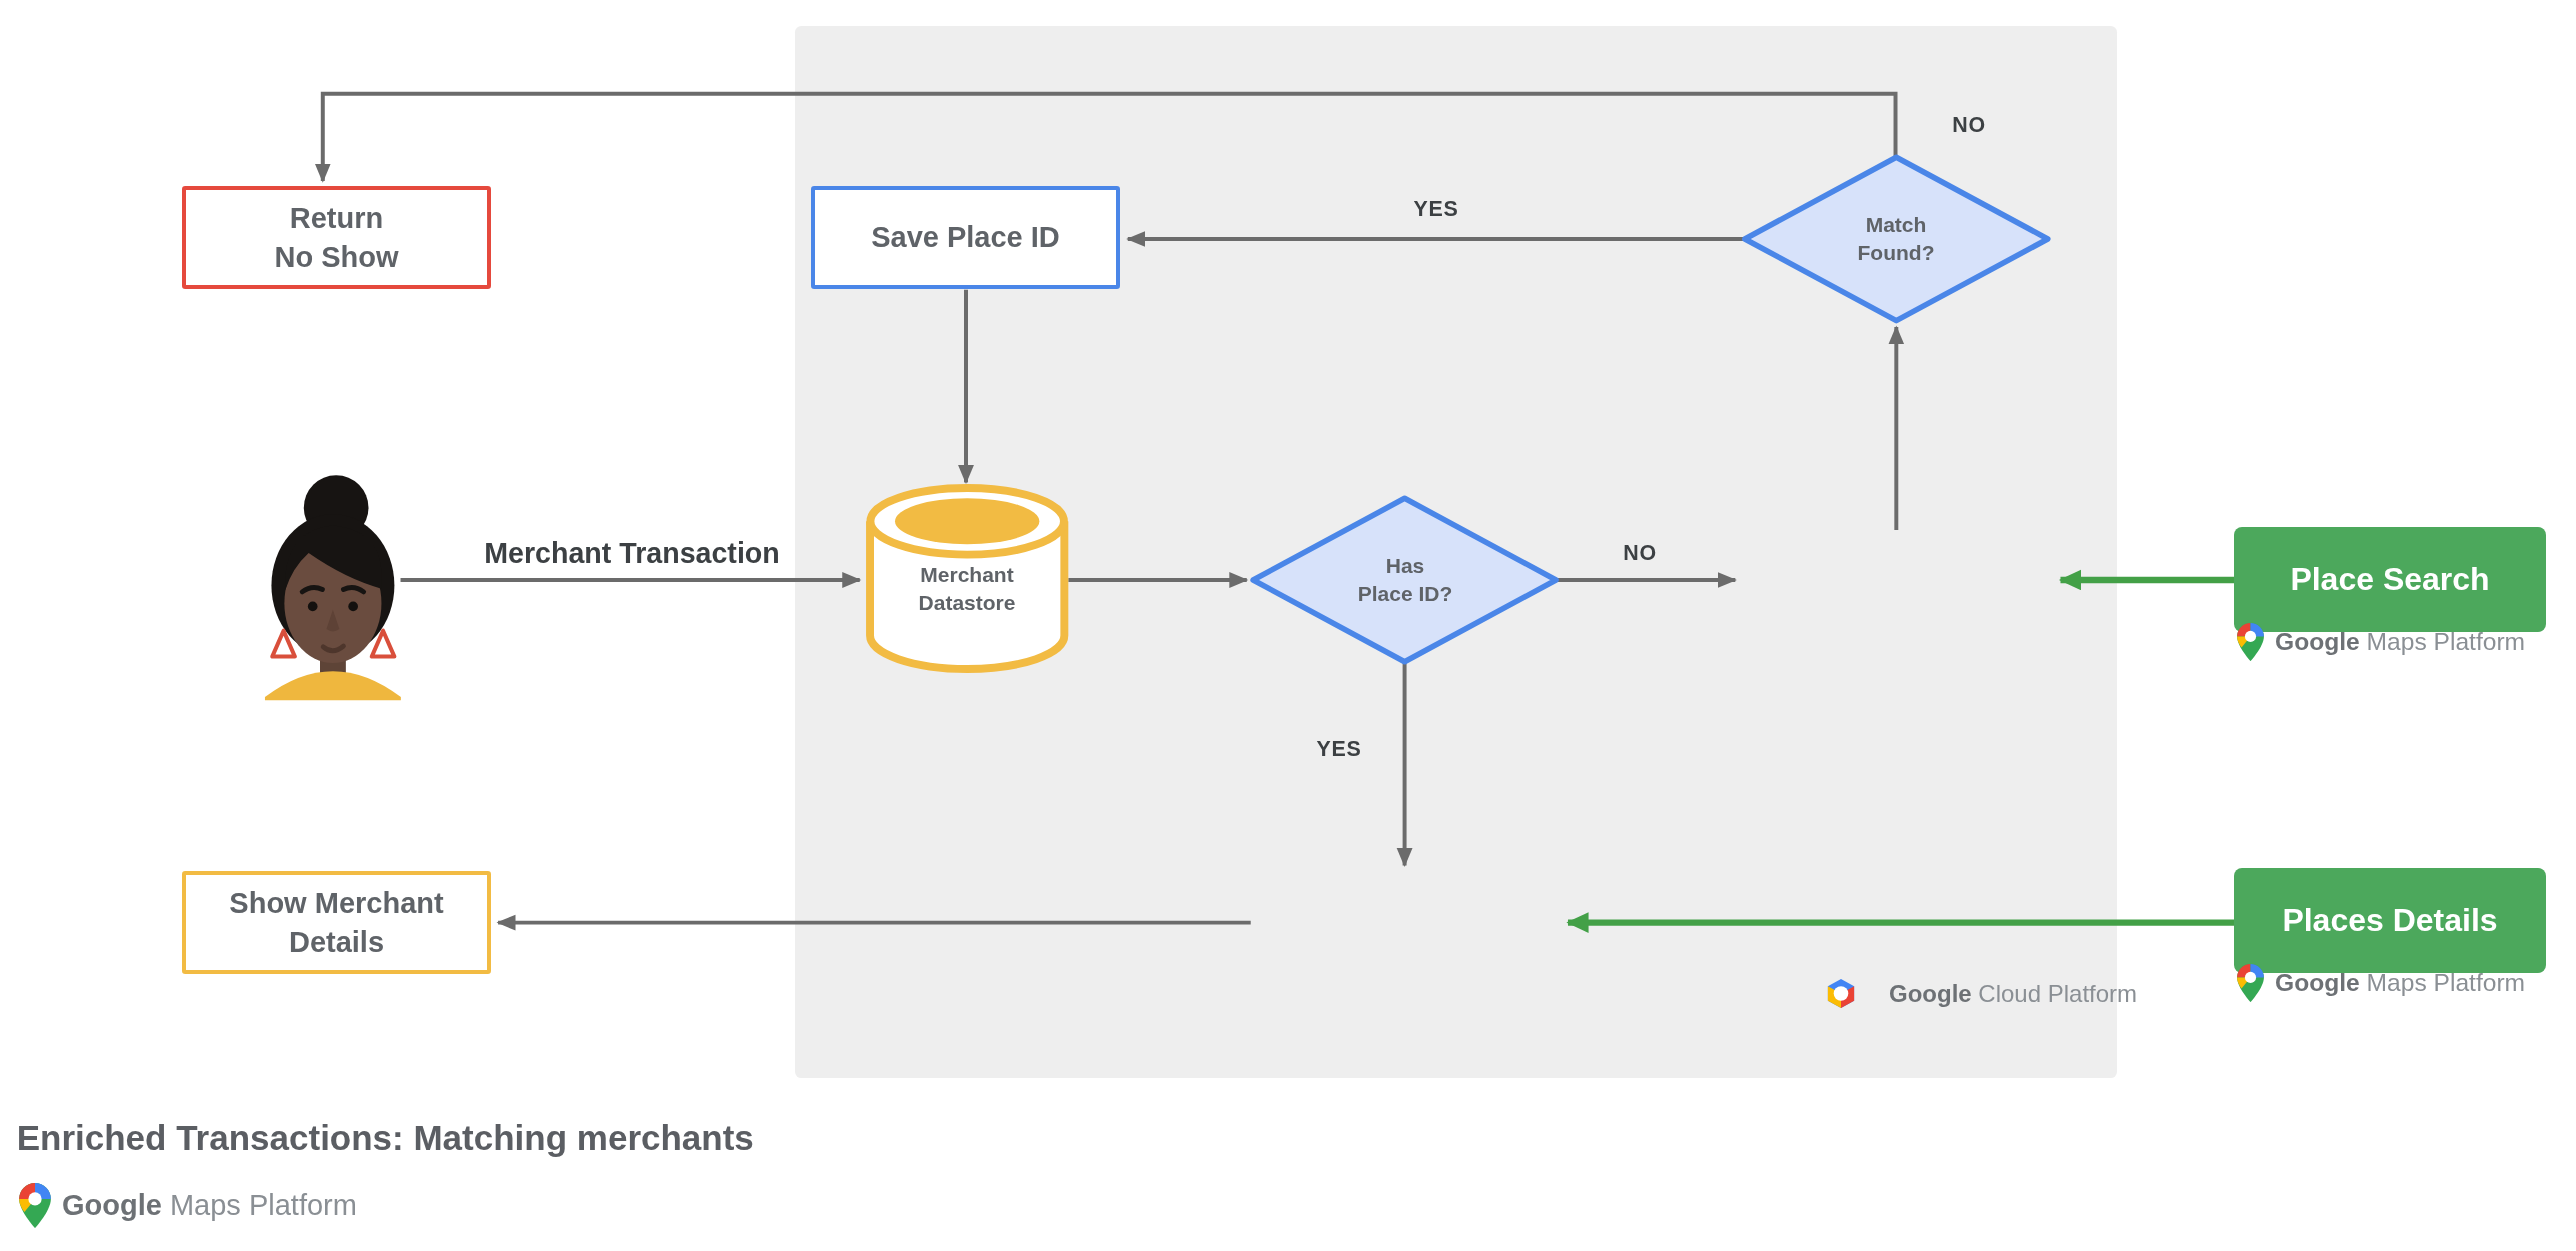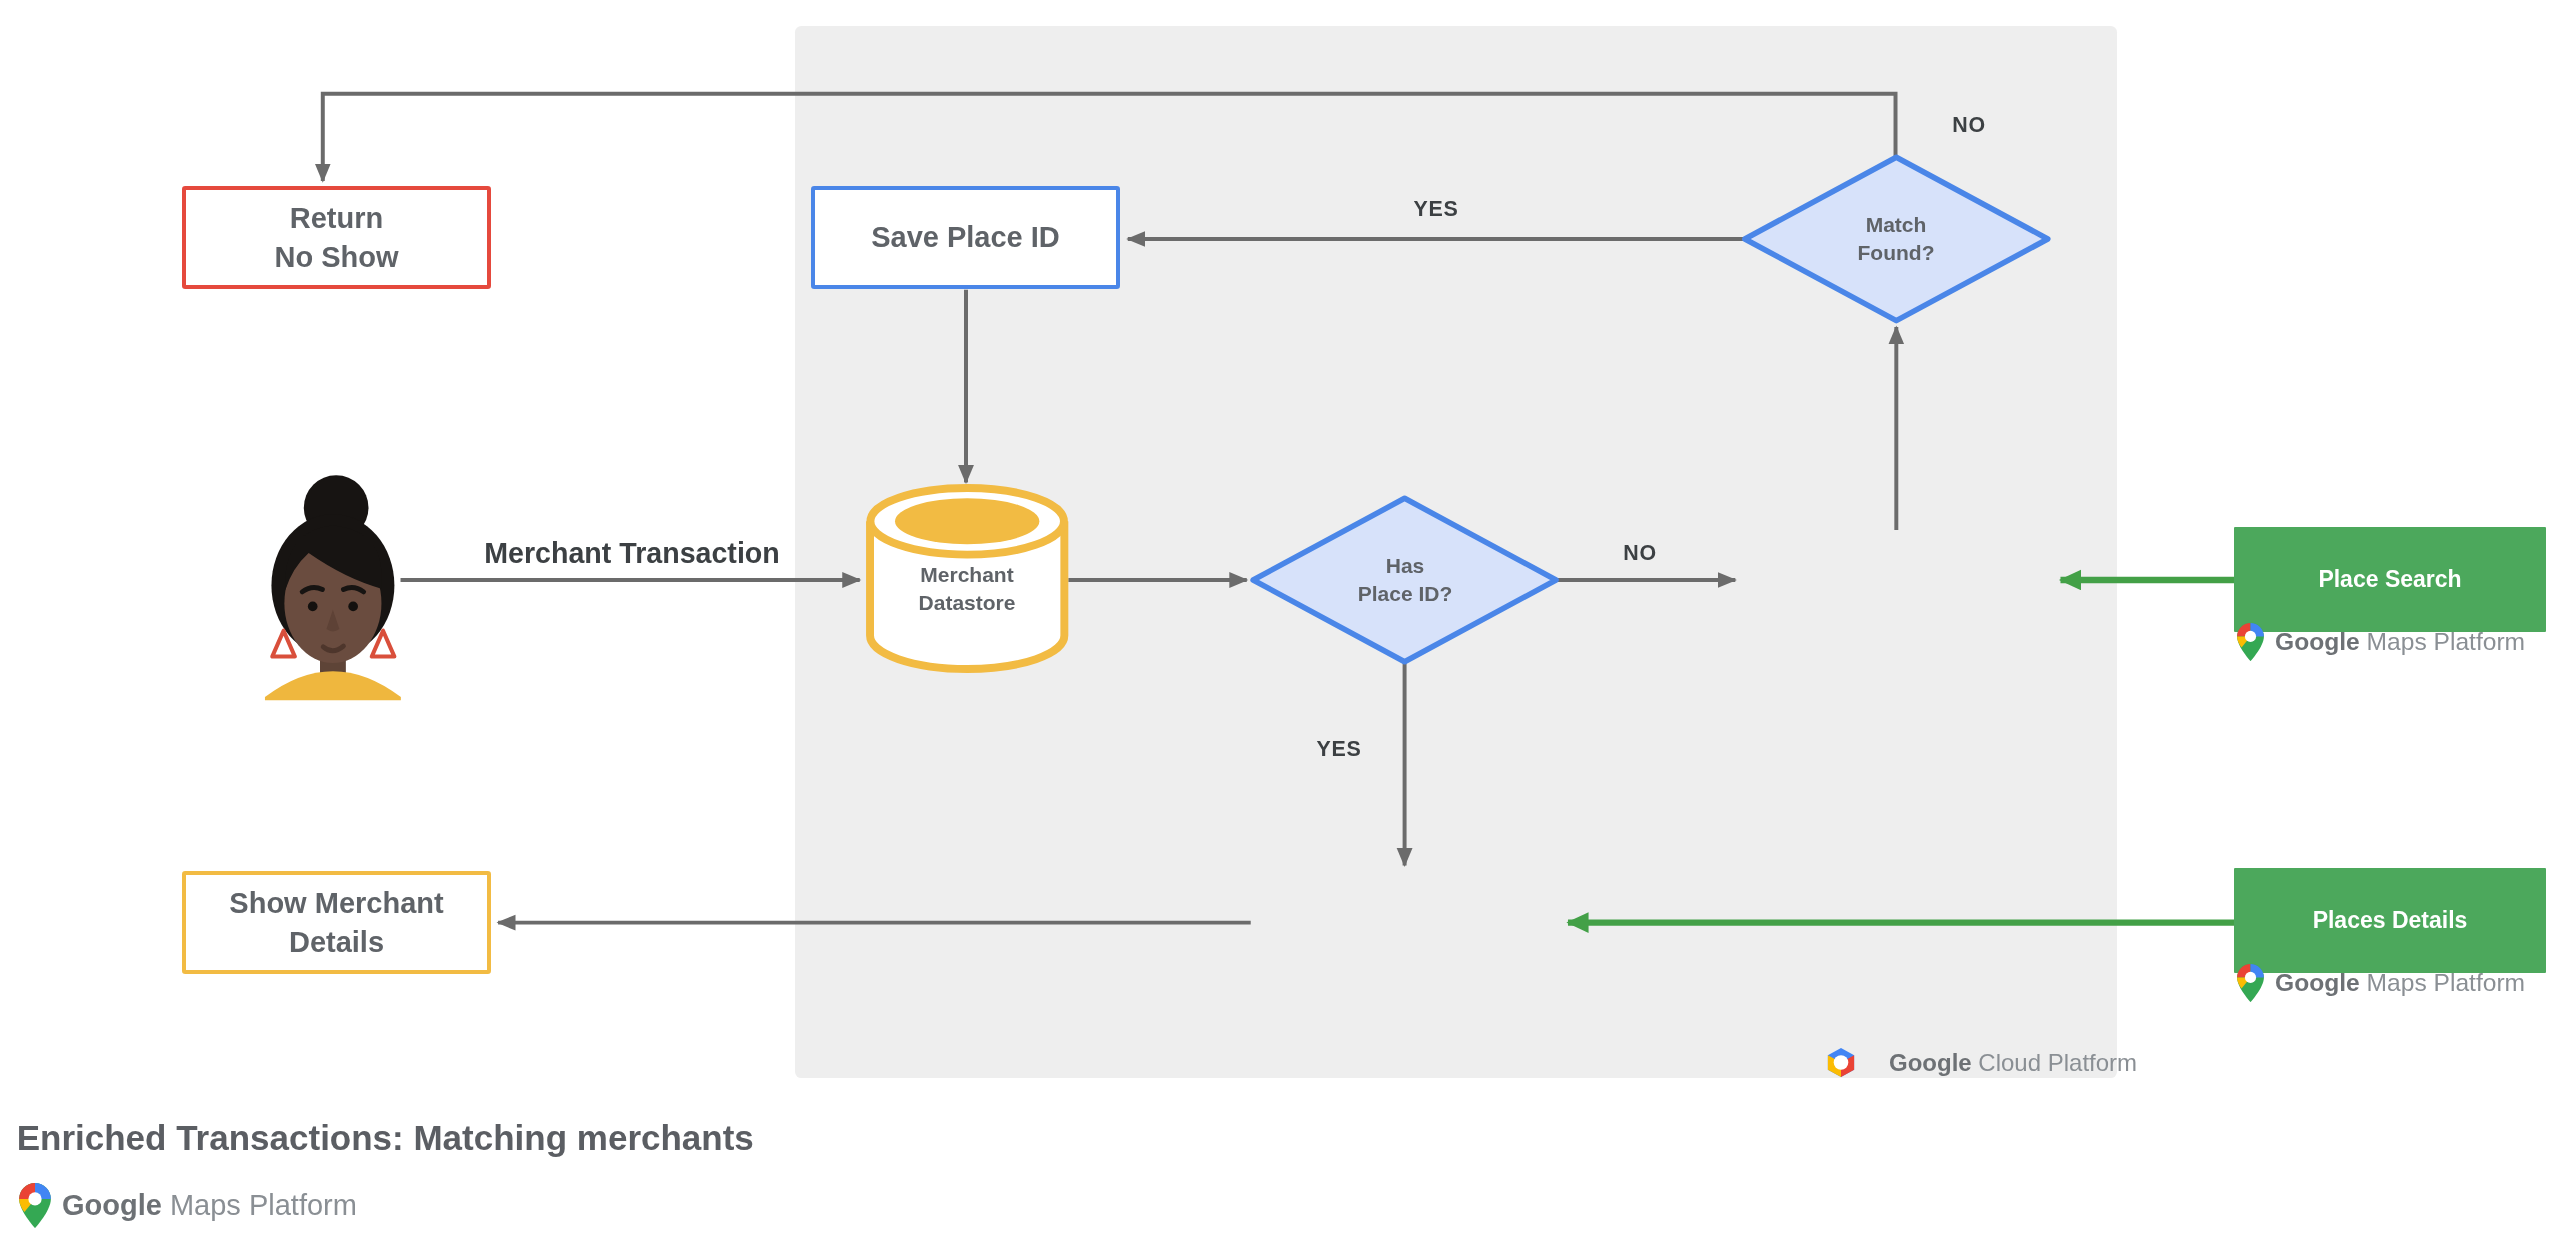--- a/index.html
+++ b/index.html
@@ -24,22 +24,22 @@
     box-sizing:border-box;background:#fff;text-align:center;
     font-weight:bold;font-size:29px;line-height:1.32;color:var(--node-text,#5f6368);
     white-space:pre-line;border-radius:3.2px;
   }
   .node.red{border:4.8px solid var(--red,#e5493d);}
   .node.blue{border:4.8px solid var(--blue,#4a86e8);}
   .node.yellow{border:4.8px solid var(--yellow,#f2bb43);}
   .node.greenb{border:5.6px solid var(--green-line,#43a047);}
   .api{
     position:absolute;display:flex;align-items:center;justify-content:center;
-    background:var(--green-fill,#4ca85c);color:#fff;font-weight:bold;font-size:23px;
-    border-radius:1px;text-align:center;
+    background:var(--green-fill,#4ca85c);color:#fff;font-weight:bold;font-size:32px;
+    border-radius:8px;text-align:center;
   }
   .ctext{
     position:absolute;transform:translate(-50%,-50%);text-align:center;
     font-weight:bold;font-size:21px;line-height:1.32;color:var(--node-text,#5f6368);
     white-space:pre-line;
   }
   .elabel{
     position:absolute;transform:translate(-50%,-50%);
     font-weight:bold;font-size:21.4px;letter-spacing:0.8px;color:var(--label-text,#3c4043);
     white-space:nowrap;
@@ -149,21 +149,21 @@
     <svg width="27" height="38" viewBox="0 0 24 34">
       <path d="M12 0 C5.4 0 0 5.4 0 12 C0 21 12 34 12 34 C12 34 24 21 24 12 C24 5.4 18.6 0 12 0 Z" fill="#34a853"></path>
       <path d="M12 0 C5.4 0 0 5.4 0 12 L12 12 Z" fill="#ea4335"></path>
       <path d="M12 0 C18.6 0 24 5.4 24 12 L12 12 Z" fill="#4285f4"></path>
       <path d="M0 12 C0 15.5 1.8 19 4 22 L12 12 Z" fill="#fbbc04"></path>
       <circle cx="12" cy="12" r="5" fill="#ffffff"></circle>
     </svg>
     <span><span class="g">Google</span>&nbsp;<span class="p">Maps Platform</span></span>
   </div>
 
-  <div class="lockup gcp" style="left:1822px;top:1045px;gap:29px;">
+  <div class="lockup gcp" style="left:1822px;top:976px;gap:29px;">
     <svg width="38" height="35" viewBox="0 0 24 24">
       <polygon points="12,2 21,7 21,17 12,22 3,17 3,7" fill="#4285f4"></polygon>
       <polygon points="21,7 21,17 12,22 12,12" fill="#ea4335"></polygon>
       <polygon points="3,7 3,17 12,22 12,12" fill="#fbbc04"></polygon>
       <circle cx="12" cy="12" r="5" fill="#ffffff"></circle>
     </svg>
     <span><span class="g">Google</span>&nbsp;<span class="p">Cloud Platform</span></span>
   </div>
 
   <div class="title">Enriched Transactions: Matching merchants</div>

